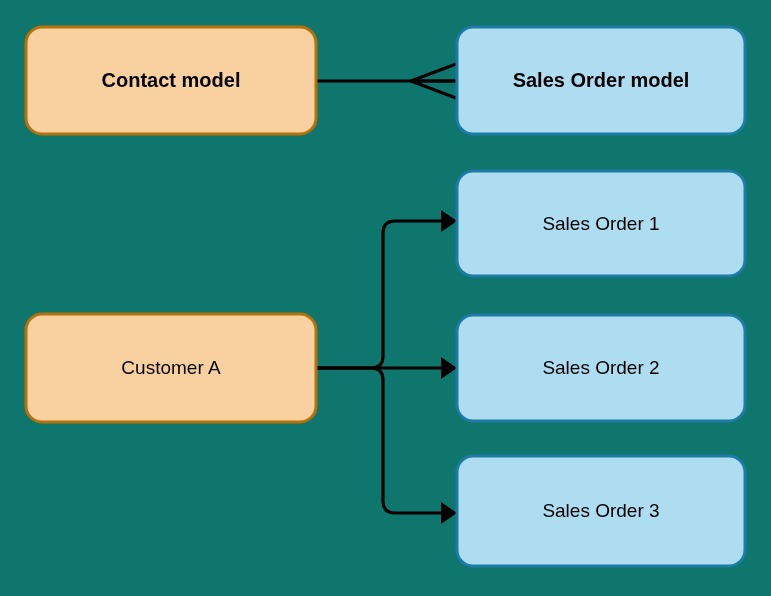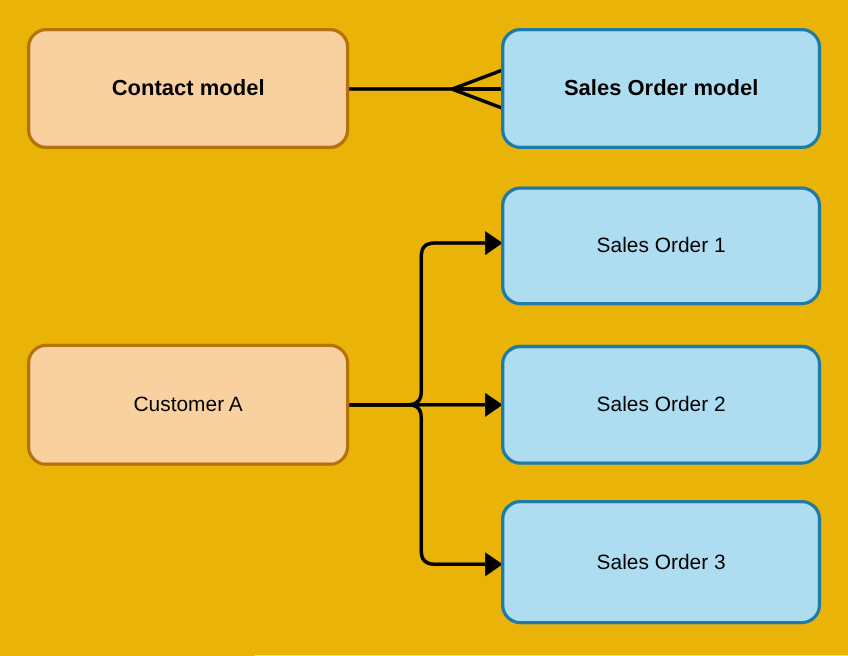--- a/index.html
+++ b/index.html
@@ -52,21 +52,21 @@
   .crowfoot-line {
     fill: none;
     stroke: #000000;
     stroke-width: 3.2;
     stroke-linecap: butt;
   }
 </style>
 </head>
 <body>
 
-<div id="diagram-root" style="background: #eab308;">
+<div id="diagram-root" style="background: #0f766e;">
   <svg class="diagram-canvas" viewBox="0 0 771 596" xmlns="http://www.w3.org/2000/svg">
 
     <g>
       <path class="edge-path" d="M 316 81 L 455 81"></path>
       <path class="edge-path" d="M 316 368 L 371 368 Q 383 368 383 356 L 383 233 Q 383 221 395 221 L 441 221"></path>
       <path class="edge-path" d="M 316 368 L 441 368"></path>
       <path class="edge-path" d="M 316 368 L 371 368 Q 383 368 383 380 L 383 501 Q 383 513 395 513 L 441 513"></path>
     </g>
 
     <g>

